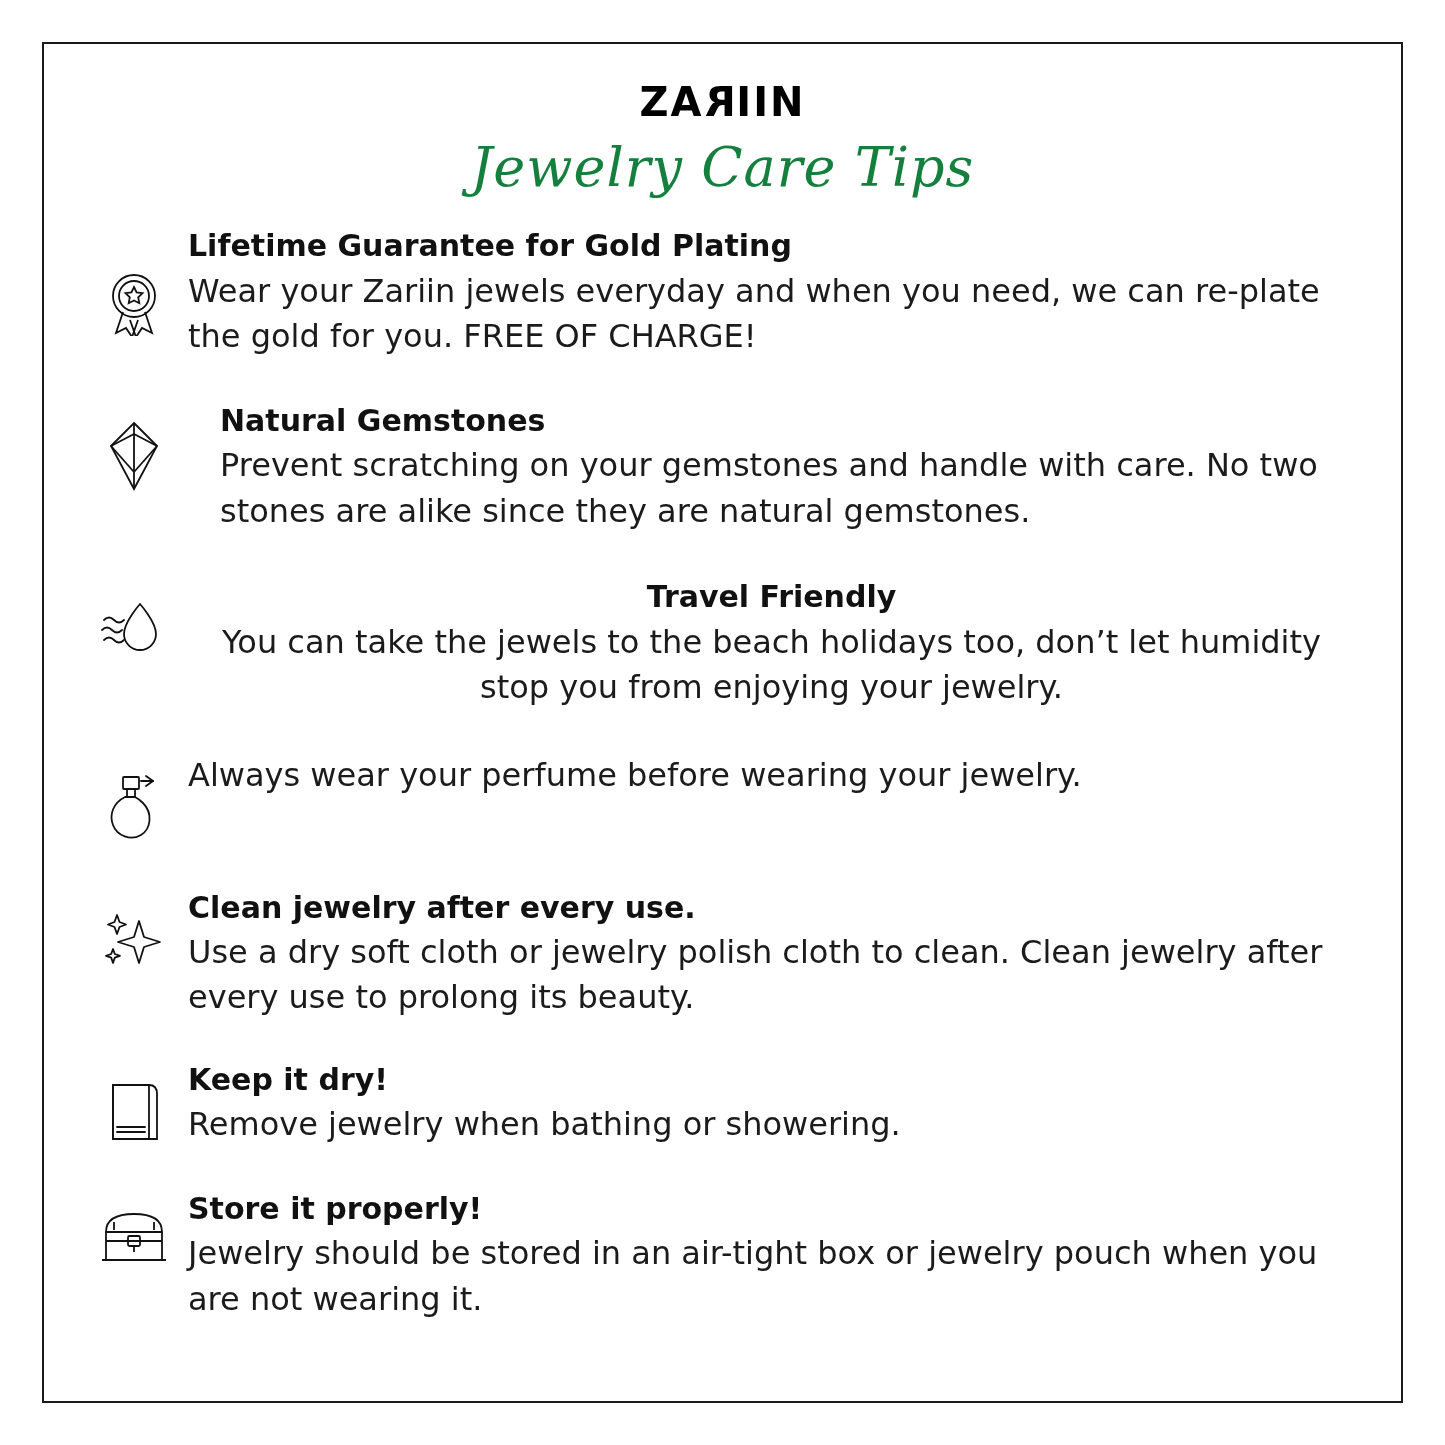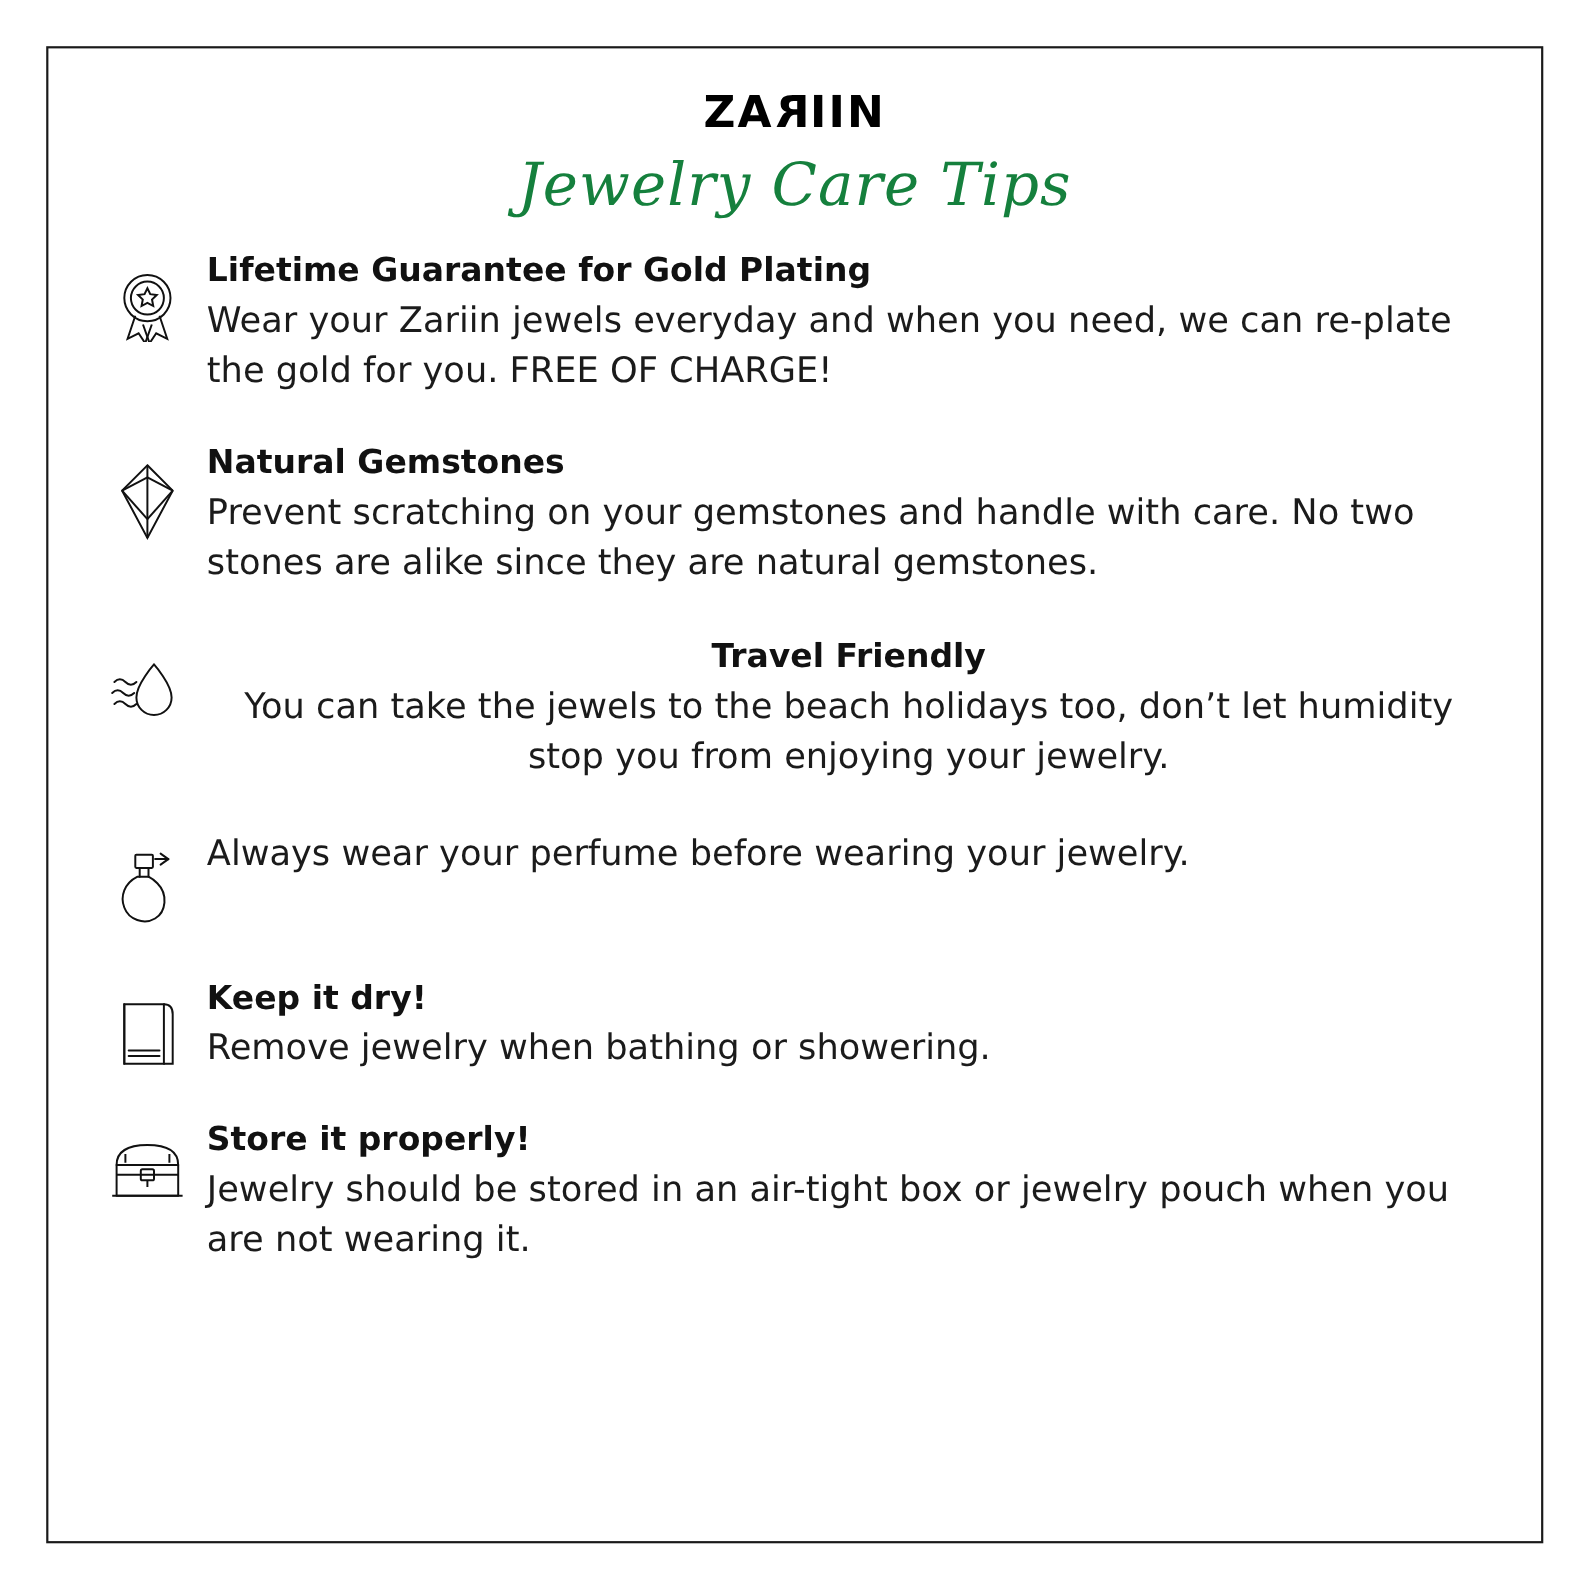--- a/index.html
+++ b/index.html
@@ -82,22 +82,22 @@
     margin-bottom: 4px;
   }
   .tip-text {
     font-family: "DejaVu Sans", sans-serif;
     font-weight: 400;
     font-size: 32px;
     color: #1b1b1b;
     line-height: 1.42;
   }
   
-  .tip.t1 { margin-bottom: 42px; }
-  .tip.t2 { margin-bottom: 44px; }
+  .tip.t1 { margin-bottom: 42px; align-items: center; }
+  .tip.t2 { margin-bottom: 44px; gap: 32px; }
   .tip.t3 { margin-bottom: 42px; text-align: center; }
   .tip.t4 { margin-bottom: 44px; }
   .tip.t5 { margin-bottom: 40px; }
   .tip.t6 { margin-bottom: 42px; }
 </style>
 </head>
 <body>
 
 <div class="card">
 
@@ -167,20 +167,33 @@
           <path d="M38 10 h12"></path>
           <path d="M50 10 l-7 -5"></path>
           <path d="M50 10 l-7 5"></path>
         </svg>
       </div>
       <div class="tip-body">
         <div class="tip-text">Always wear your perfume before wearing your jewelry.</div>
       </div>
     </div>
 
+    <div class="tip t5">
+      <div class="icon-wrap">
+        <svg width="66" height="66" viewBox="0 0 66 66" fill="none" stroke="#111" stroke-width="1.8" stroke-linejoin="round">
+          <path d="M38 14 L43 30 L59 35 L43 40 L38 56 L33 40 L17 35 L33 30 Z"></path>
+          <path d="M16 8 L18.5 15 L25 17.5 L18.5 20 L16 27 L13.5 20 L7 17.5 L13.5 15 Z"></path>
+          <path d="M12 42 L13.8 47 L19 48.8 L13.8 50.6 L12 56 L10.2 50.6 L5 48.8 L10.2 47 Z"></path>
+        </svg>
+      </div>
+      <div class="tip-body">
+        <div class="tip-title">Clean jewelry after every use.</div>
+        <div class="tip-text">Use a dry soft cloth or jewelry polish cloth to clean. Clean jewelry after every use to prolong its beauty.</div>
+      </div>
+    </div>
 
     <div class="tip t6">
       <div class="icon-wrap">
         <svg width="62" height="66" viewBox="0 0 62 66" fill="none" stroke="#111" stroke-width="1.8" stroke-linecap="round">
           <path d="M10 6 h36 v54 h-36 z"></path>
           <path d="M46 6 c6 0 8 4 8 9 v45 h-8"></path>
           <path d="M10 6 v54"></path>
           <path d="M14 48 h28"></path>
           <path d="M14 53 h28"></path>
         </svg>

